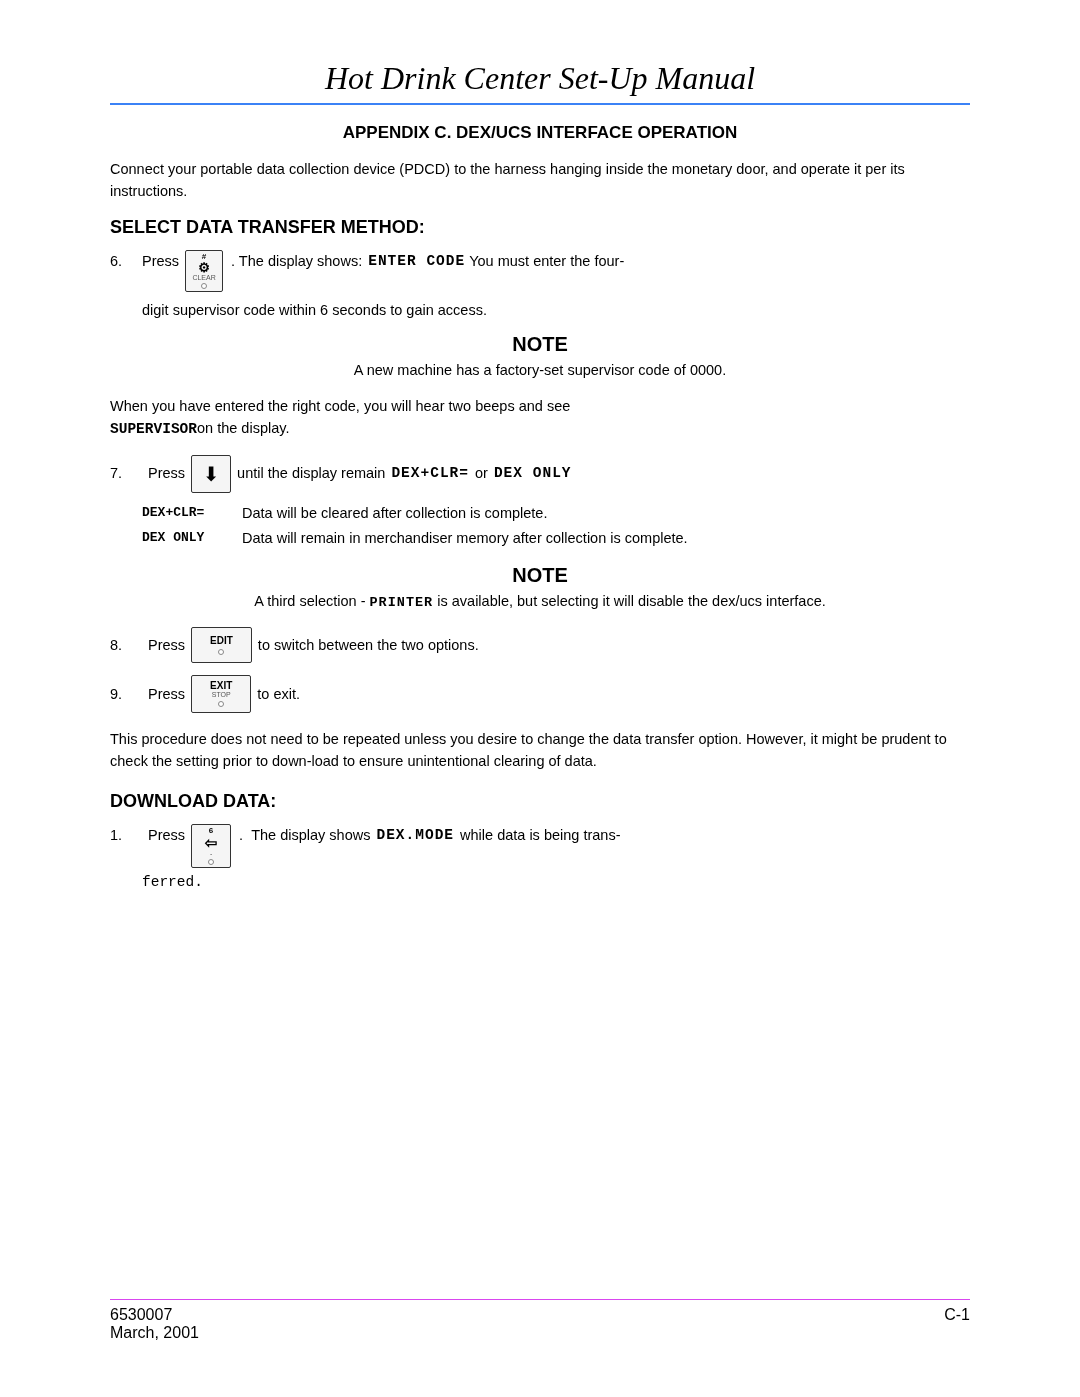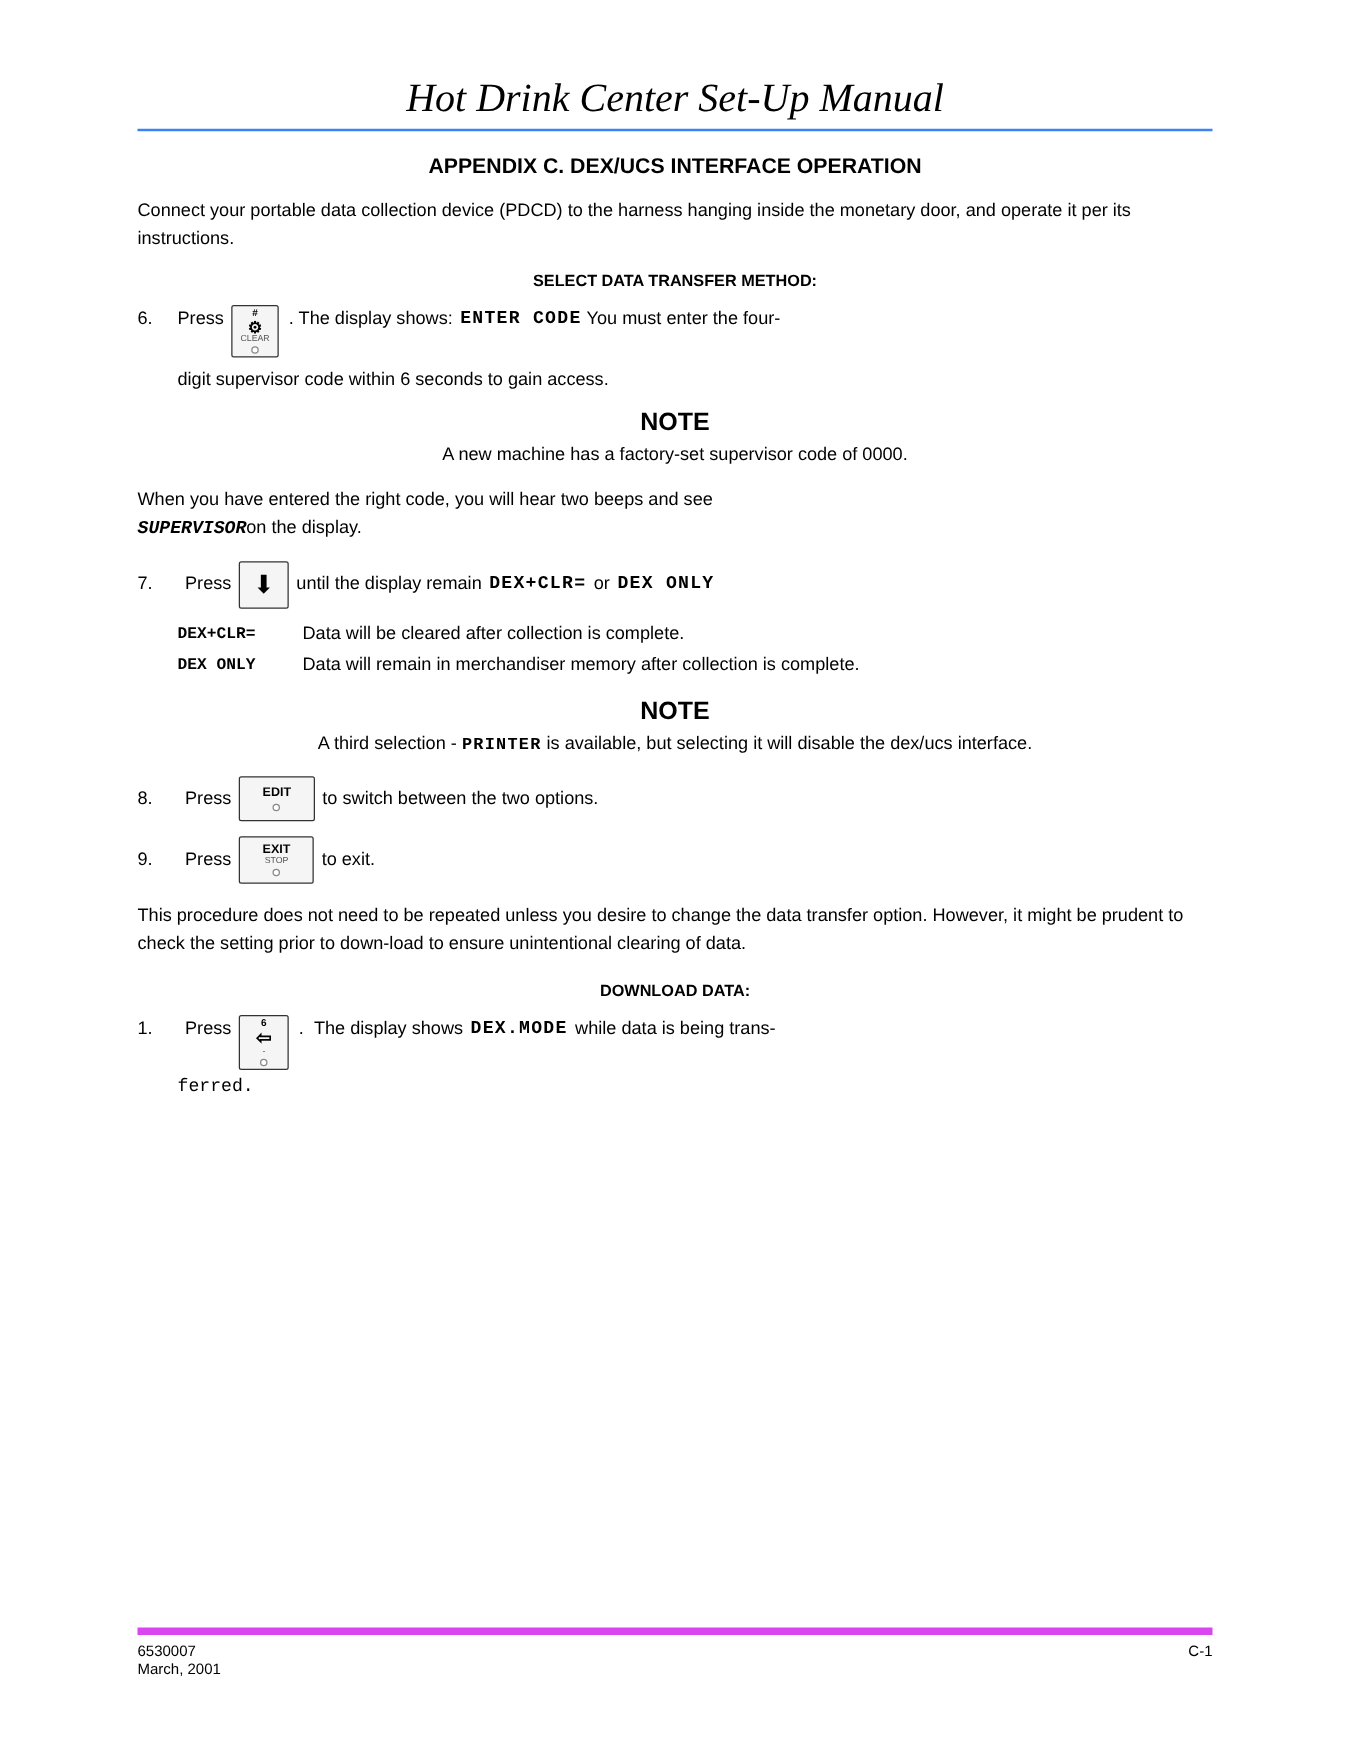--- a/index.html
+++ b/index.html
@@ -30,25 +30,24 @@
       margin-bottom: 16px;
     }
     .body-text {
       font-family: Arial, Helvetica, sans-serif;
       font-size: 14.5px;
       line-height: 1.5;
       margin-bottom: 14px;
     }
     .section-heading {
       font-family: Arial, Helvetica, sans-serif;
-      font-size: 13px;
+      font-size: 18px;
       font-weight: bold;
       margin-bottom: 12px;
       margin-top: 10px;
-      text-align: center;
     }
     .note-heading {
       text-align: center;
       font-family: Arial, Helvetica, sans-serif;
       font-size: 20px;
       font-weight: bold;
       margin-bottom: 4px;
     }
     .note-text {
       text-align: center;
@@ -162,32 +161,31 @@
       font-weight: bold;
     }
     .def-desc {
       flex: 1;
     }
     .footer {
       position: absolute;
       bottom: 55px;
       left: 110px;
       right: 110px;
-      border-top: 6px solid #d946ef;
+      border-top: 1px solid #d946ef;
       padding-top: 6px;
       display: flex;
       justify-content: space-between;
       font-family: Arial, Helvetica, sans-serif;
-      font-size: 12px;
+      font-size: 16px;
     }
     .supervisor-display {
       font-family: 'Courier New', Courier, monospace;
       font-size: 14.5px;
       font-weight: bold;
-      font-style: italic;
     }
   </style>
 </head>
 <body>
 
 <div class="page-title">Hot Drink Center Set-Up Manual</div>
 
 <div class="appendix-heading">APPENDIX C.  DEX/UCS INTERFACE OPERATION</div>
 
 <p class="body-text">Connect your portable data collection device (PDCD) to the harness hanging inside the monetary door, and operate it per its instructions.</p>

